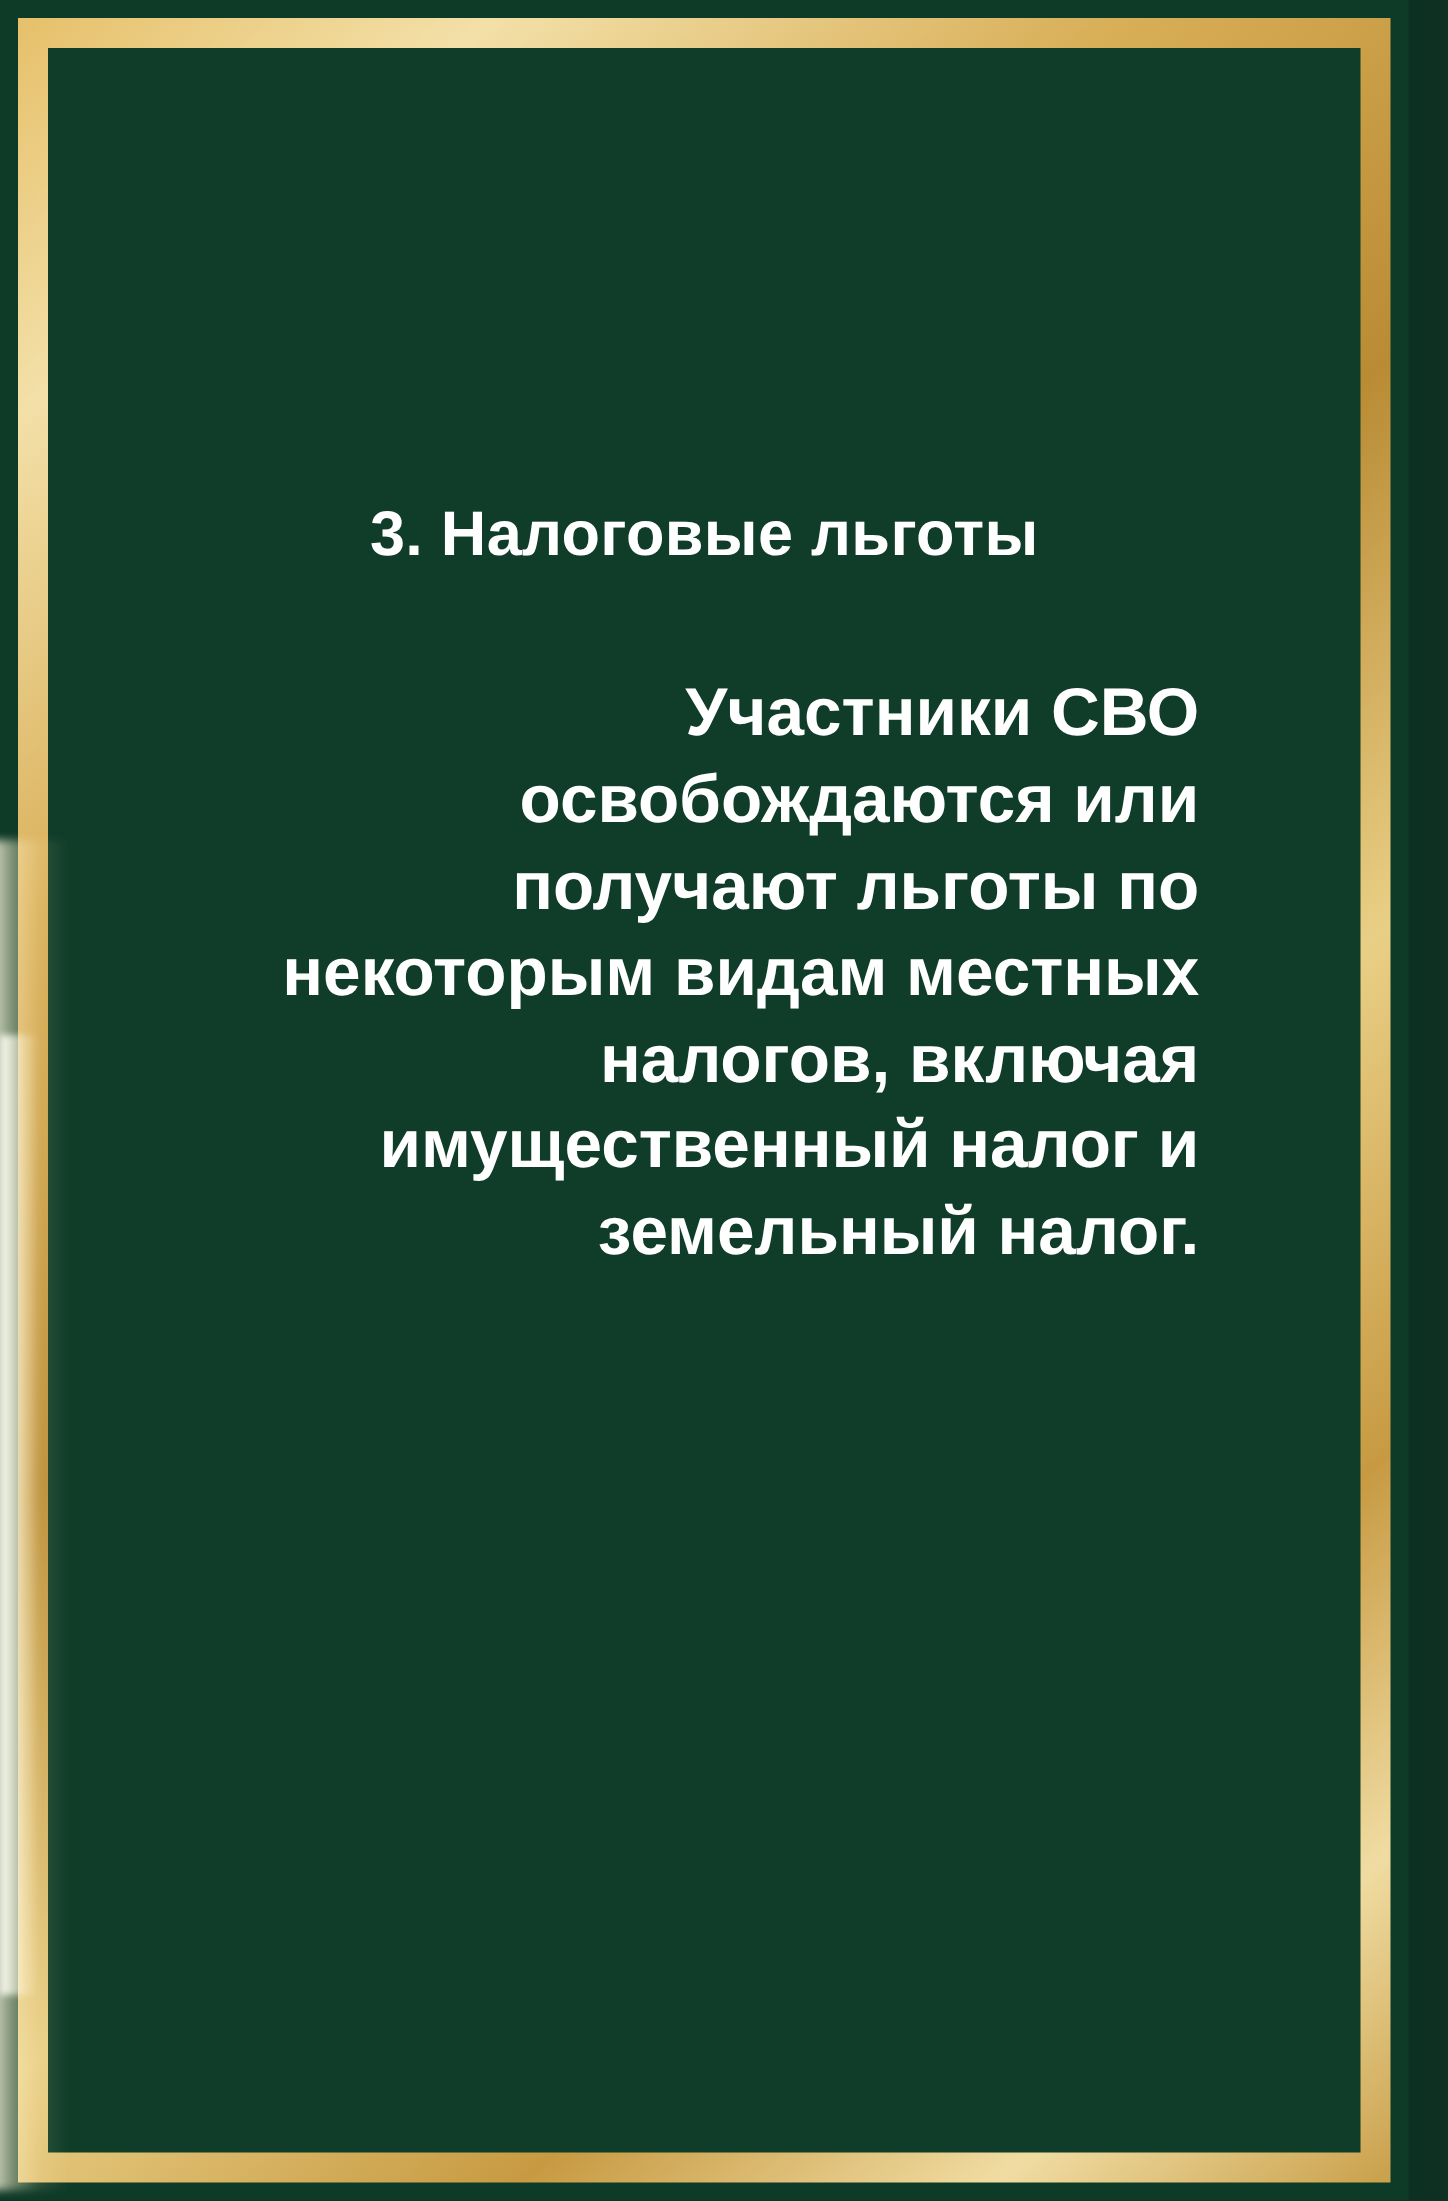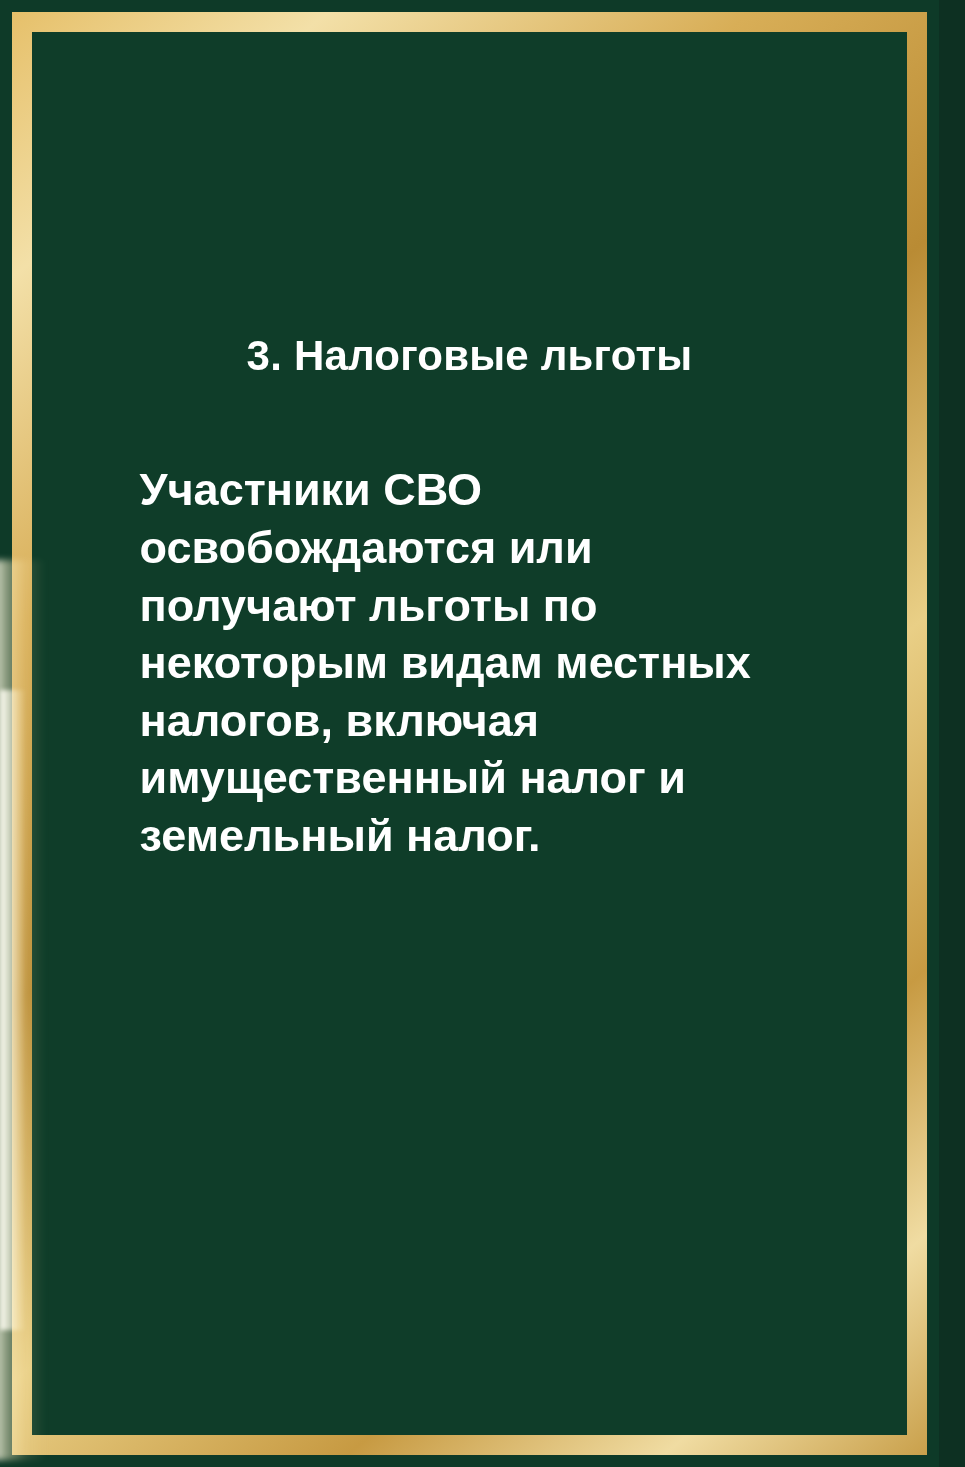--- a/index.html
+++ b/index.html
@@ -111,22 +111,22 @@
     letter-spacing: 0.2px;
     margin: 0 0 64px 0;
     width: 100%;
   }
 
   .body-text {
     color: #ffffff;
     font-size: 45px;
     font-weight: bold;
     line-height: 1.28;
-    text-align: left;
-    margin: 16px;
+    text-align: right;
+    margin: 1px;
     width: 100%;
     max-width: 660px;
   }
 
   
   .glare {
     position: absolute;
     left: -6px;
     top: 560px;
     width: 52px;

